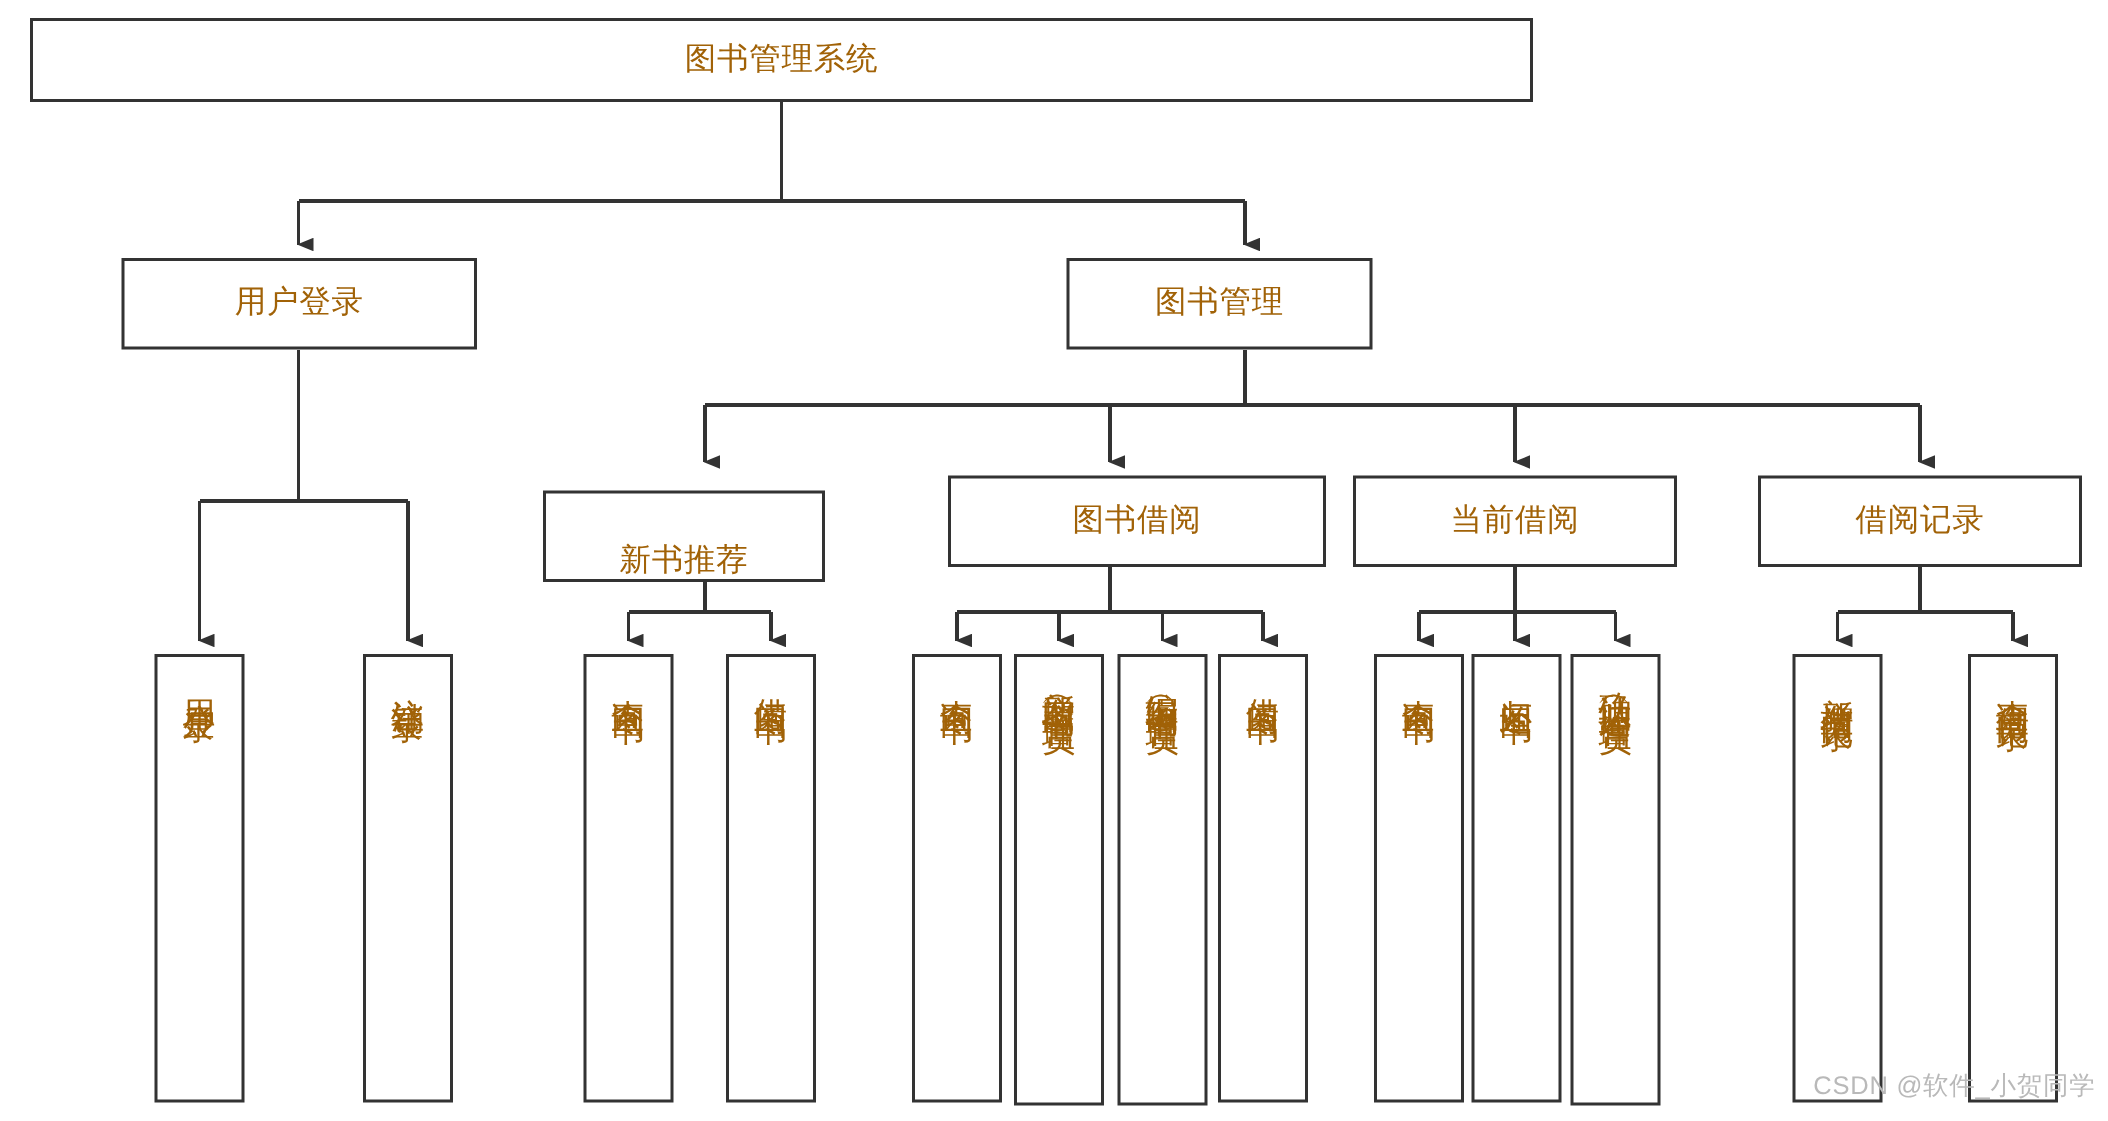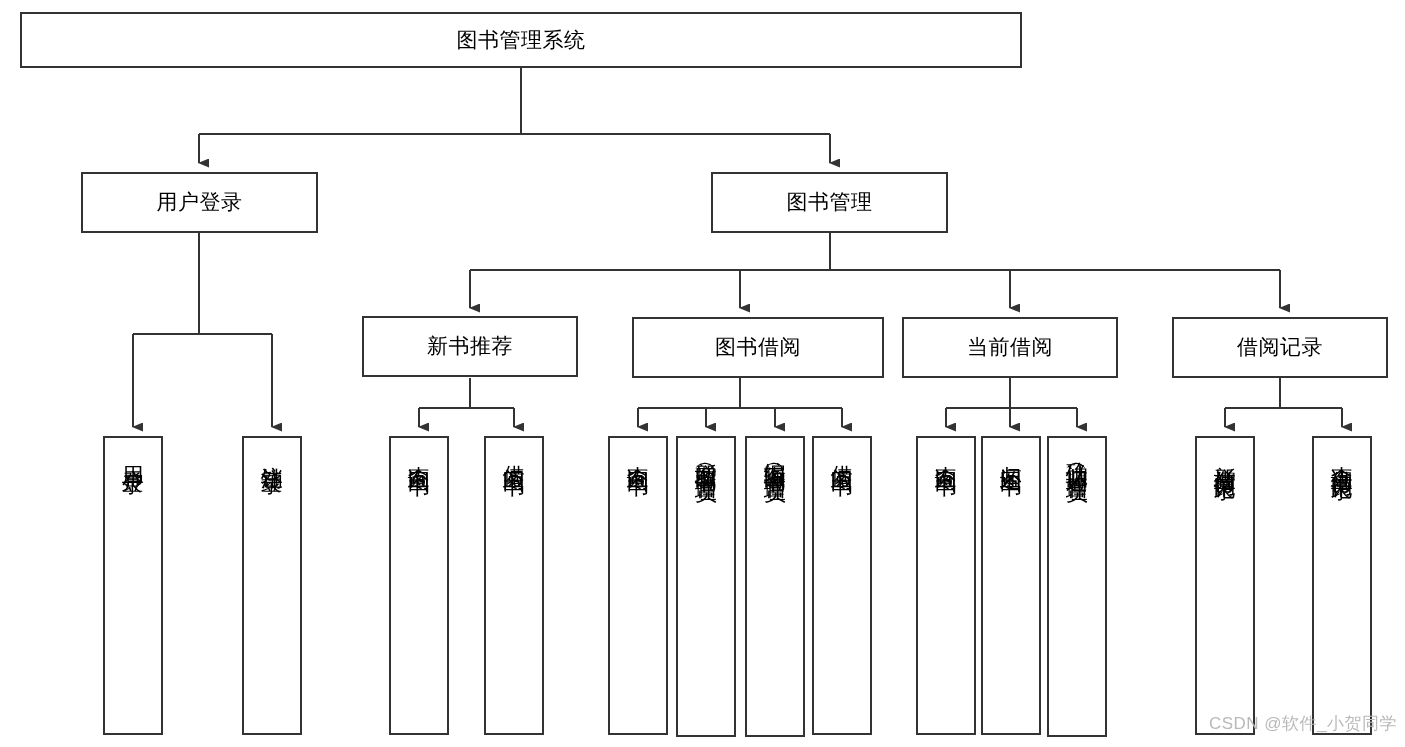--- a/index.html
+++ b/index.html
@@ -18,21 +18,21 @@
     border:2.5px solid #333333;
     background:#ffffff;
     display:flex;
     align-items:center;
     justify-content:center;
     color:#3a3a3a;
   }
   .node-label{
     font-size:21px;
     line-height:1.15;
-    color:#000000;
+    color:#a16207;
     white-space:nowrap;
     letter-spacing:0.5px;
   }
   .node-box.leaf .node-label{
     writing-mode:vertical-rl;
     text-orientation:upright;
     font-size:22px;
     letter-spacing:3px;
     white-space:normal;
   }
@@ -109,25 +109,25 @@
     </g>
   </svg>
 
   <div class="node-box" style="left:20px;top:12px;width:1002px;height:56px;">
     <span class="node-label">图书管理系统</span>
   </div>
 
   <div class="node-box" style="left:81px;top:172px;width:237px;height:61px;">
     <span class="node-label">用户登录</span>
   </div>
-  <div class="node-box" style="left:711px;top:172px;width:237px;height:61px;">
+  <div class="node-box" style="left:711px;top:172px;width:204px;height:61px;">
     <span class="node-label">图书管理</span>
   </div>
 
-  <div class="node-box" style="left:362px;top:316px;width:216px;height:61px;">
+  <div class="node-box" style="left:362px;top:327px;width:188px;height:61px;align-items:flex-end;">
     <span class="node-label">新书推荐</span>
   </div>
   <div class="node-box" style="left:632px;top:317px;width:252px;height:61px;">
     <span class="node-label">图书借阅</span>
   </div>
   <div class="node-box" style="left:902px;top:317px;width:216px;height:61px;">
     <span class="node-label">当前借阅</span>
   </div>
   <div class="node-box" style="left:1172px;top:317px;width:216px;height:61px;">
     <span class="node-label">借阅记录</span>

